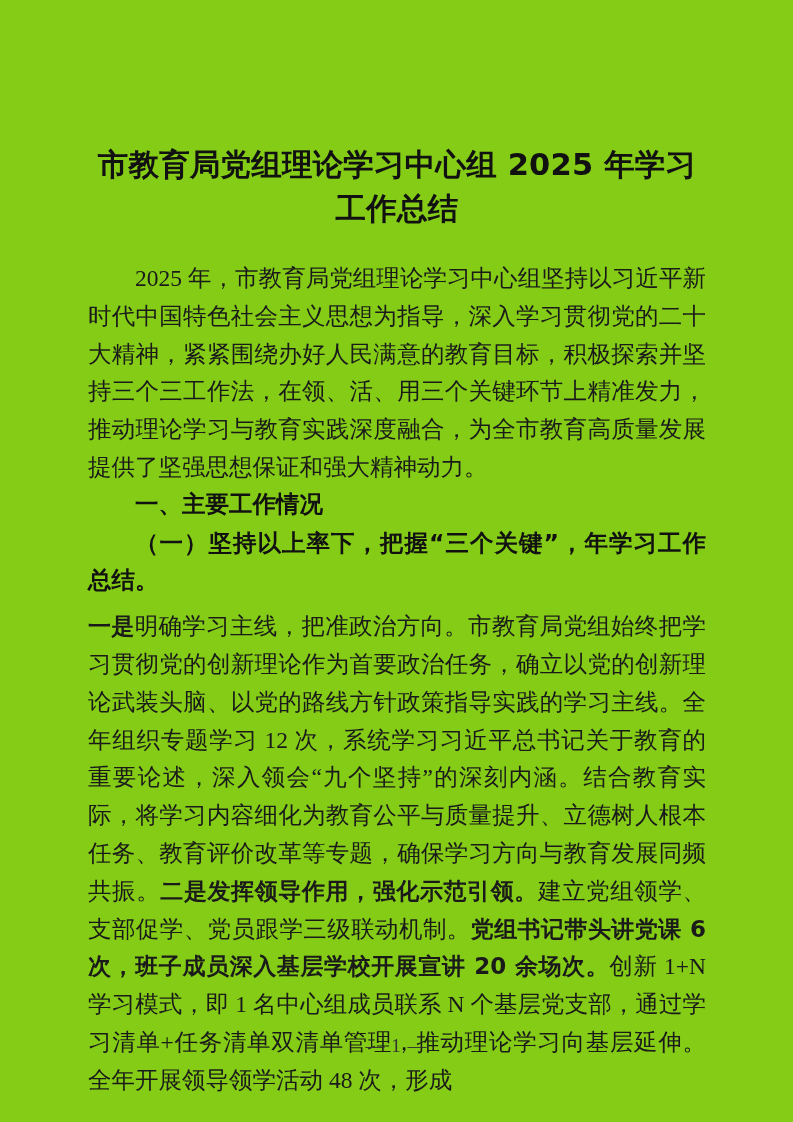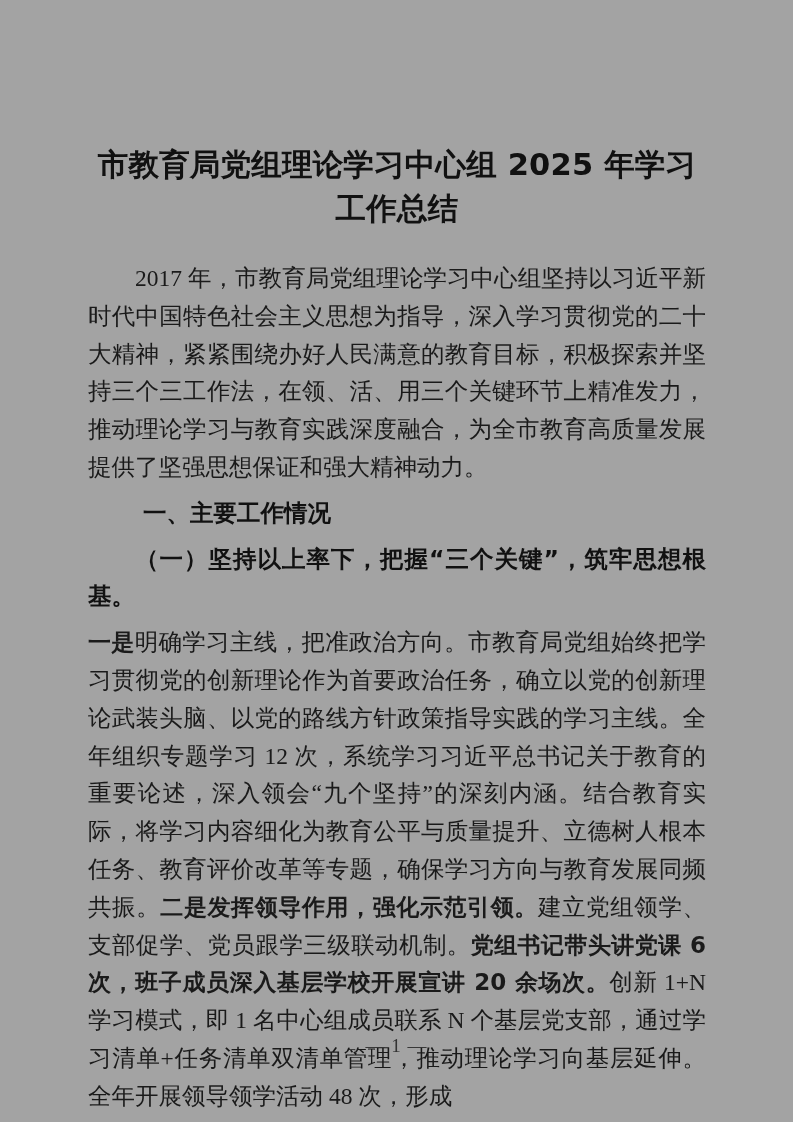--- a/index.html
+++ b/index.html
@@ -14,21 +14,21 @@
     font-family: "Liberation Serif", "DejaVu Serif", serif;
     color: #000000;
     overflow: hidden;
   }
   .page {
     position: absolute;
     left: 0;
     top: 0;
     width: 793px;
     height: 1122px;
-    background: #a3a3a3;
+    background: #84cc16;
   }
   .content {
     position: absolute;
     left: 88px;
     top: 0;
     width: 618px;
   }
   .doc-title {
     margin: 0;
     padding: 0;
@@ -48,26 +48,26 @@
     text-align: justify;
     text-justify: inter-ideograph;
     text-indent: 2em;
     color: #1a1a1a;
     word-break: break-all;
   }
   .para.first {
     margin-top: 29px;
   }
   .heading-1 {
-    margin: 8px;
+    margin: 0;
     font-size: 23.5px;
     line-height: 37.8px;
     text-indent: 2em;
     font-weight: 700;
-    font-family: Liberation Serif, serif;
+    font-family: Liberation Mono, monospace;
     color: #111111;
   }
   .heading-2 {
     margin: 0;
     font-size: 23.5px;
     line-height: 37.8px;
     text-indent: 2em;
     font-weight: 700;
     font-family: "DejaVu Sans", "Liberation Sans", sans-serif;
     color: #111111;
@@ -94,25 +94,25 @@
 </style>
 </head>
 <body>
 
 <div class="page">
 
   <div class="content">
 
     <h1 class="doc-title">市教育局党组理论学习中心组 2025 年学习工作总结</h1>
 
-    <p class="para first">2017 年，市教育局党组理论学习中心组坚持以习近平新时代中国特色社会主义思想为指导，深入学习贯彻党的二十大精神，紧紧围绕办好人民满意的教育目标，积极探索并坚持三个三工作法，在领、活、用三个关键环节上精准发力，推动理论学习与教育实践深度融合，为全市教育高质量发展提供了坚强思想保证和强大精神动力。</p>
+    <p class="para first">2025 年，市教育局党组理论学习中心组坚持以习近平新时代中国特色社会主义思想为指导，深入学习贯彻党的二十大精神，紧紧围绕办好人民满意的教育目标，积极探索并坚持三个三工作法，在领、活、用三个关键环节上精准发力，推动理论学习与教育实践深度融合，为全市教育高质量发展提供了坚强思想保证和强大精神动力。</p>
 
     <p class="heading-1">一、主要工作情况</p>
 
-    <p class="heading-2">（一）坚持以上率下，把握“三个关键”，筑牢思想根基。</p>
+    <p class="heading-2">（一）坚持以上率下，把握“三个关键”，年学习工作总结。</p>
 
     <p class="para" style="text-indent:0;margin-top:8px;">
       <span class="bold-run">一是</span><span>明确学习主线，把准政治方向。市教育局党组始终把学习贯彻党的创新理论作为首要政治任务，确立以党的创新理论武装头脑、以党的路线方针政策指导实践的学习主线。全年组织专题学习 12 次，系统学习习近平总书记关于教育的重要论述，深入领会“九个坚持”的深刻内涵。结合教育实际，将学习内容细化为教育公平与质量提升、立德树人根本任务、教育评价改革等专题，确保学习方向与教育发展同频共振。</span><span class="bold-run">二是发挥领导作用，强化示范引领。</span><span>建立党组领学、支部促学、党员跟学三级联动机制。</span><span class="bold-run">党组书记带头讲党课 6 次，班子成员深入基层学校开展宣讲 20 余场次。</span><span>创新 1+N 学习模式，即 1 名中心组成员联系 N 个基层党支部，通过学习清单+任务清单双清单管理，推动理论学习向基层延伸。全年开展领导领学活动 48 次，形成</span>
     </p>
 
   </div>
 
   <div class="footer">— 1 —</div>
 
 </div>

